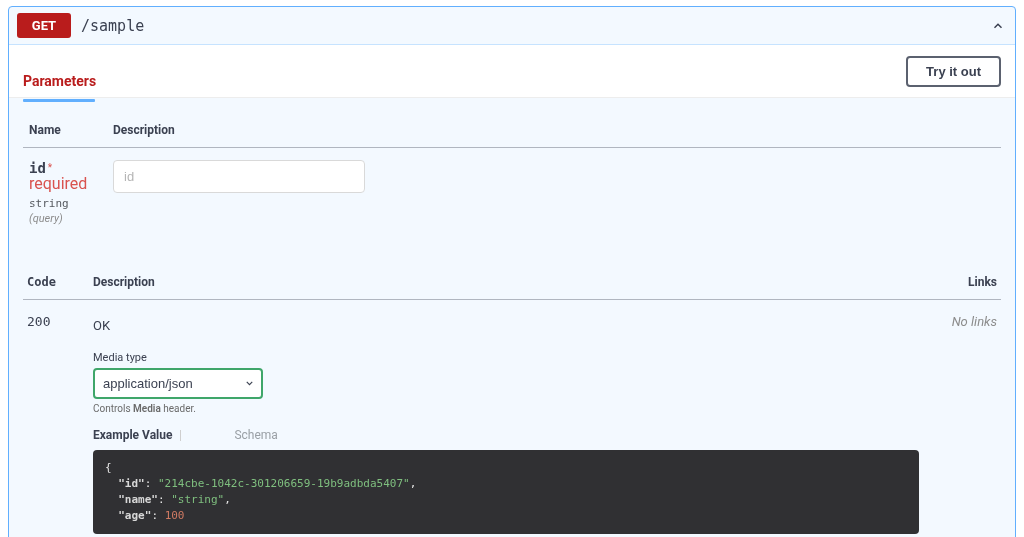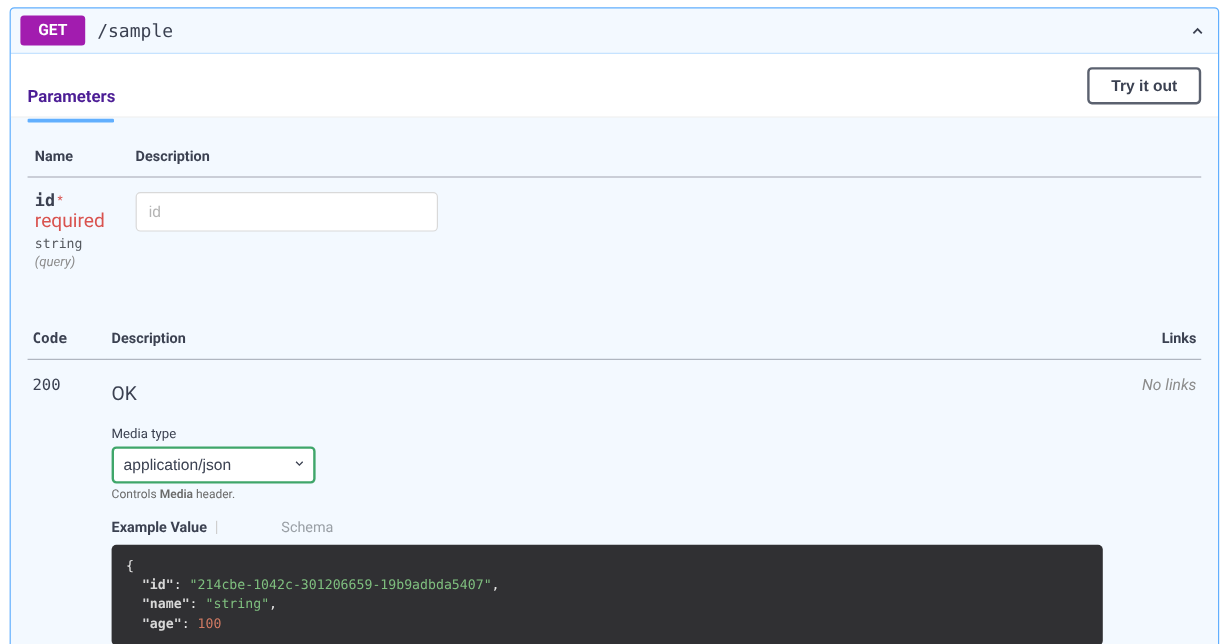--- a/index.html
+++ b/index.html
@@ -20,21 +20,21 @@
     overflow: hidden;
   }
   .op-header {
     display: flex;
     align-items: center;
     padding: 6px 8px;
     border-bottom: 1px solid rgba(97,175,254,0.3);
     cursor: pointer;
   }
   .method-badge {
-    background: #a21caf;
+    background: #b91c1c;
     color: #fff;
     font-weight: 700;
     font-size: 13px;
     padding: 5px 0;
     width: 54px;
     text-align: center;
     border-radius: 3px;
     margin-right: 10px;
   }
   .op-path {
@@ -62,21 +62,21 @@
     background: #ffffff;
     display: flex;
     align-items: center;
     justify-content: space-between;
     padding: 8px 14px;
     border-bottom: 1px solid rgba(0,0,0,0.07);
   }
   .section-title {
     font-weight: 700;
     font-size: 14px;
-    color: #4c1d95;
+    color: #b91c1c;
     margin-top: 20px;
   }
   .tab-underline {
     height: 3px;
     width: 72px;
     background: #61affe;
     border-radius: 1px;
     margin: 2px 0 0 14px;
     position: relative;
     top: -1px;
@@ -168,21 +168,21 @@
     border-bottom: 1px solid rgba(59,65,81,0.2);
   }
   table.responses th.links { text-align: right; }
   table.responses td {
     vertical-align: top;
     padding: 14px 4px 4px;
     font-size: 13px;
   }
   .code-col { width: 58px; font-family: ui-monospace, Menlo, Consolas, monospace; font-size: 13px;}
   .links-col { width: 70px; text-align: right; font-style: italic; color: #8c8c8c; font-size: 12px;}
-  .resp-ok { font-size: 16px; margin-top: 4px; }
+  .resp-ok { font-size: 13px; margin-top: 4px; }
 
   .mt-label { font-size: 11px; color: #3b4151; margin-top: 18px; }
   .mt-select {
     margin-top: 4px;
     border: 2px solid #3fa66a;
     border-radius: 4px;
     background: #fff;
     padding: 6px 30px 6px 8px;
     font-size: 13px;
     color: #3b4151;

